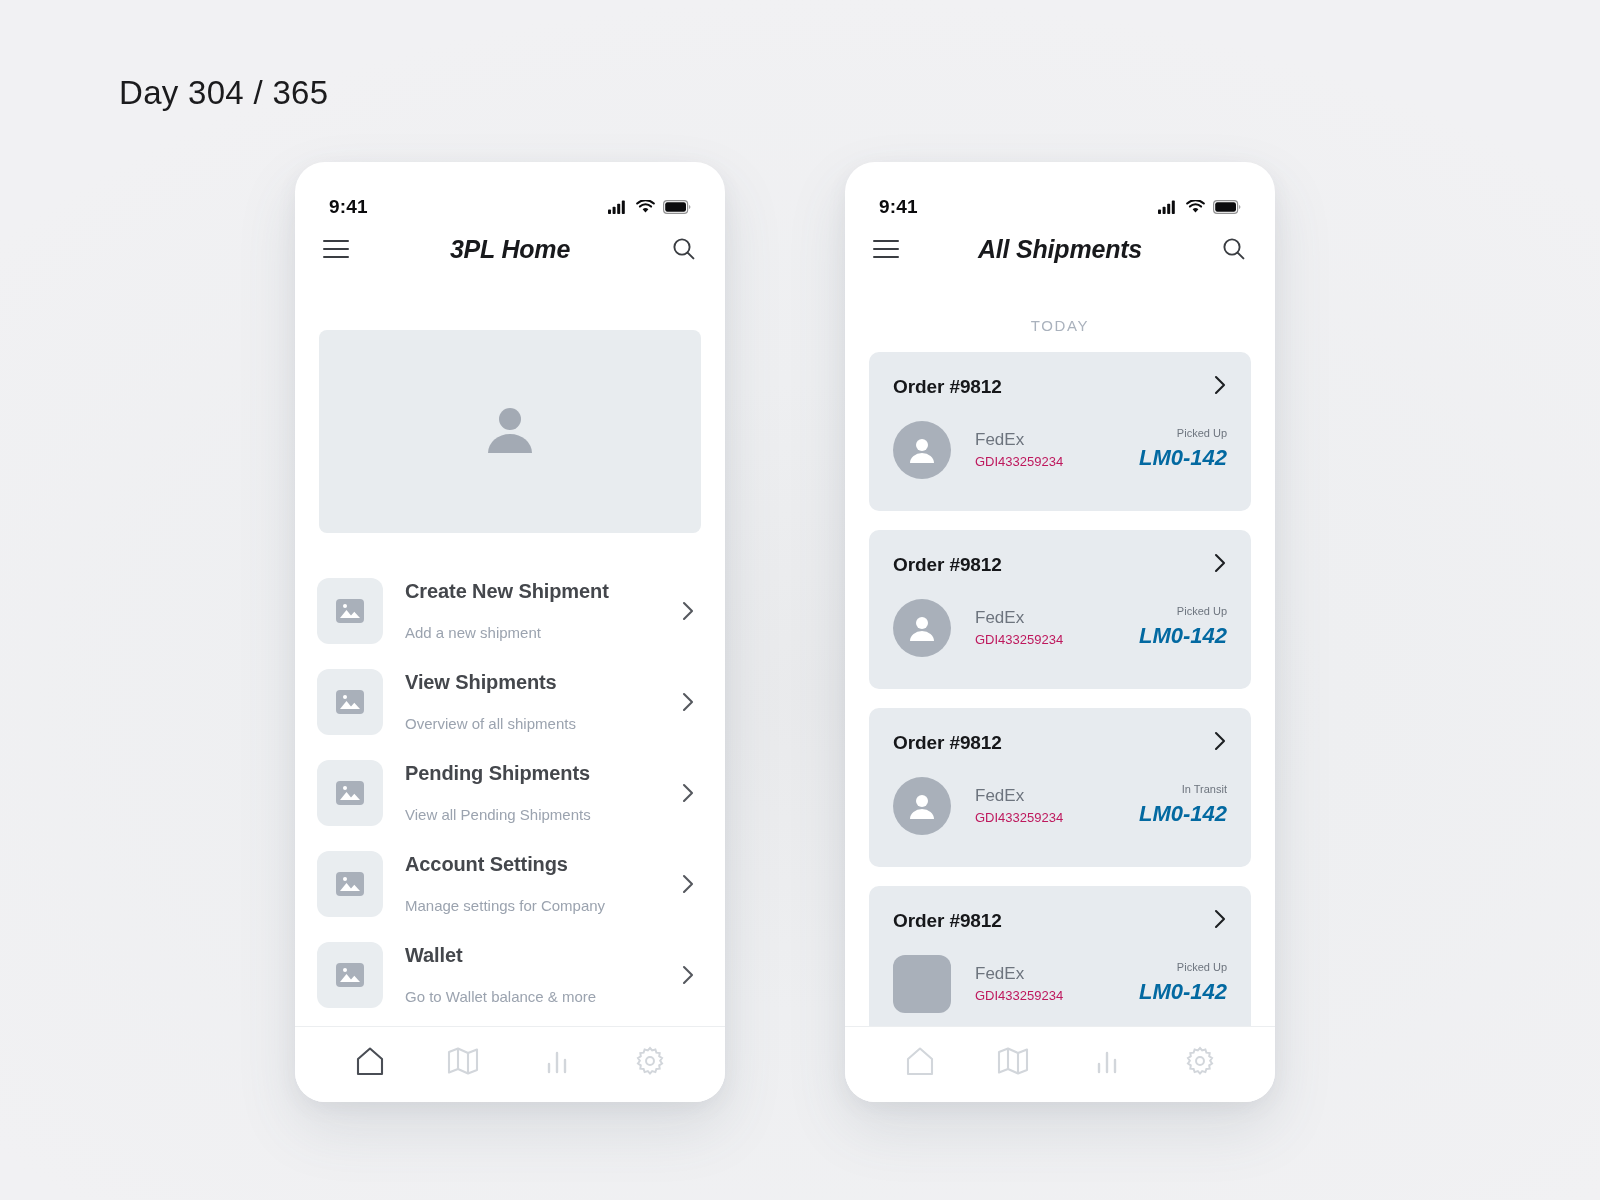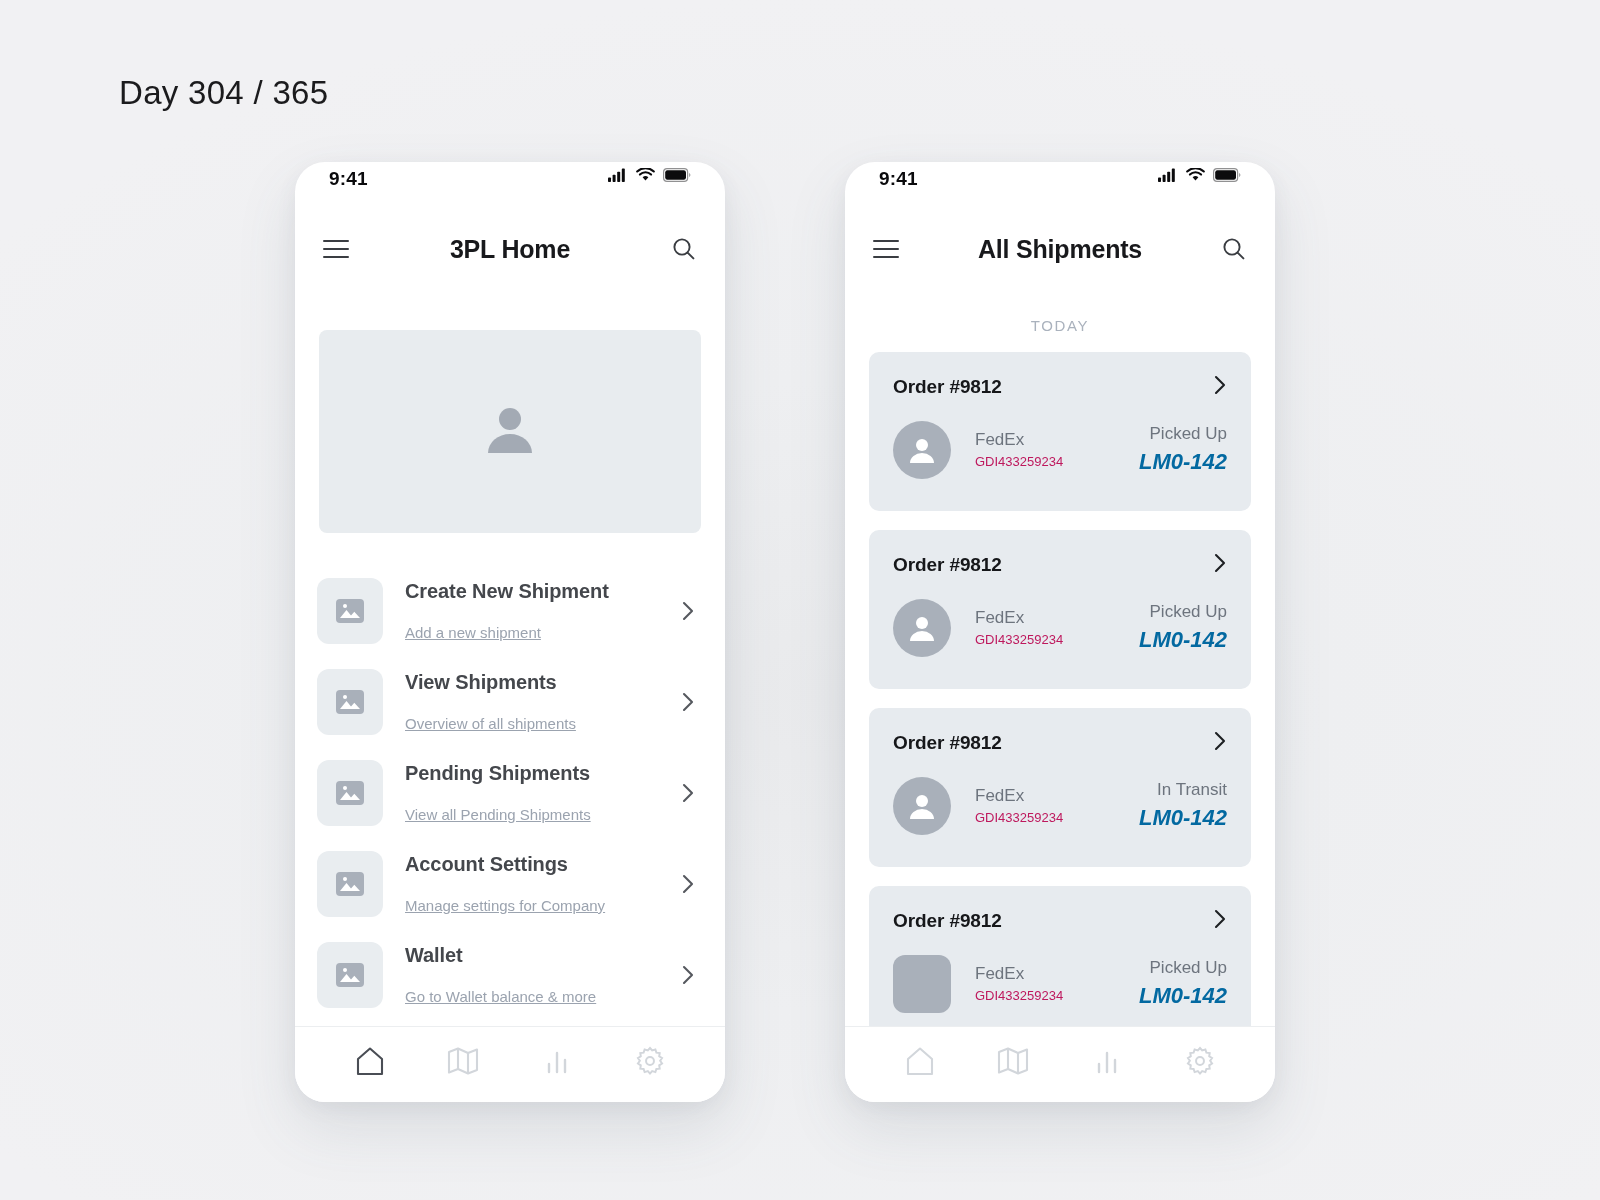--- a/index.html
+++ b/index.html
@@ -40,21 +40,21 @@
     box-shadow: 0 26px 60px rgba(80,90,105,0.13),
                 0 6px 20px rgba(80,90,105,0.07);
   }
   #phone-left  { left: 295px; top: 162px; }
   #phone-right { left: 845px; top: 162px; }
 
   
   .statusbar {
     height: 56px;
     display: flex;
-    align-items: flex-start;
+    align-items: flex-end;
     justify-content: space-between;
     padding: 6px 34px 0 34px;
   }
   .status-time {
     font-size: 19px;
     font-weight: 700;
     color: #0b0b0d;
     letter-spacing: 0.2px;
   }
   .status-icons {
@@ -88,20 +88,21 @@
   }
   .nav-title {
     position: absolute;
     left: 0; right: 0;
     text-align: center;
     font-size: 25px;
     font-weight: 700;
     color: #18191c;
     letter-spacing: -0.2px;
     pointer-events: none;
+    font-style: italic;
   }
   .search-btn {
     margin-left: auto;
     cursor: pointer;
     display: flex;
     align-items: center;
   }
 
   
   .screen-body {
@@ -155,21 +156,20 @@
     color: #44474c;
     letter-spacing: -0.1px;
     line-height: 1.25;
   }
   .menu-sub {
     font-size: 15px;
     font-weight: 400;
     color: #9ba3af;
     margin-top: 20px;
     line-height: 1.25;
-    text-decoration: underline;
   }
   .chev {
     margin-right: 8px;
     display: flex;
     align-items: center;
   }
 
   
   .section-label {
     text-align: center;
@@ -223,21 +223,21 @@
     color: #6d747e;
     line-height: 1.45;
   }
   .ship-line2 {
     font-size: 13px;
     color: #be185d;
     line-height: 1.45;
   }
   .ship-status { text-align: right; }
   .ship-status .s1 {
-    font-size: 17px;
+    font-size: 11px;
     color: #6d747e;
     line-height: 1.45;
   }
   .ship-status .s2 {
     font-size: 22px;
     font-weight: 700;
     color: #0369a1;
     line-height: 1.45;
     font-style: italic;
   }

